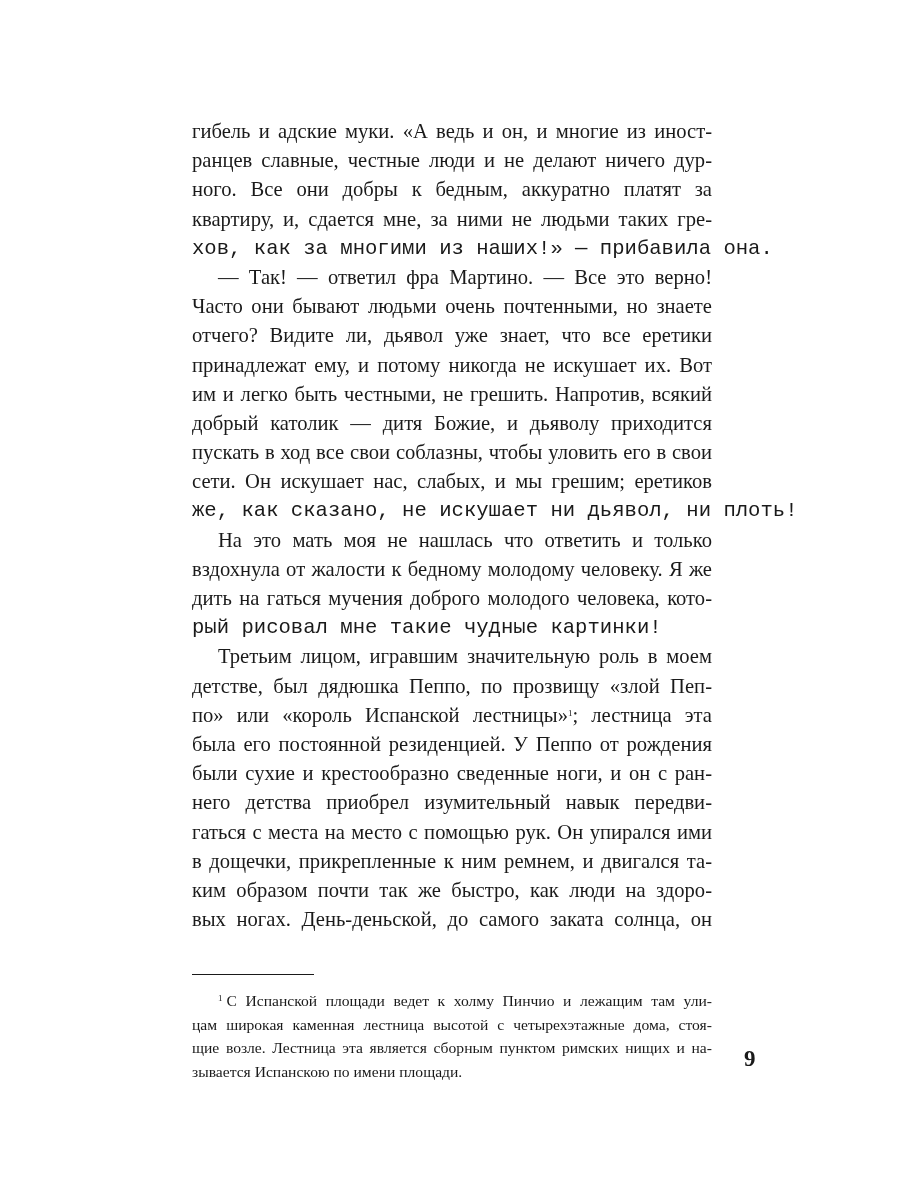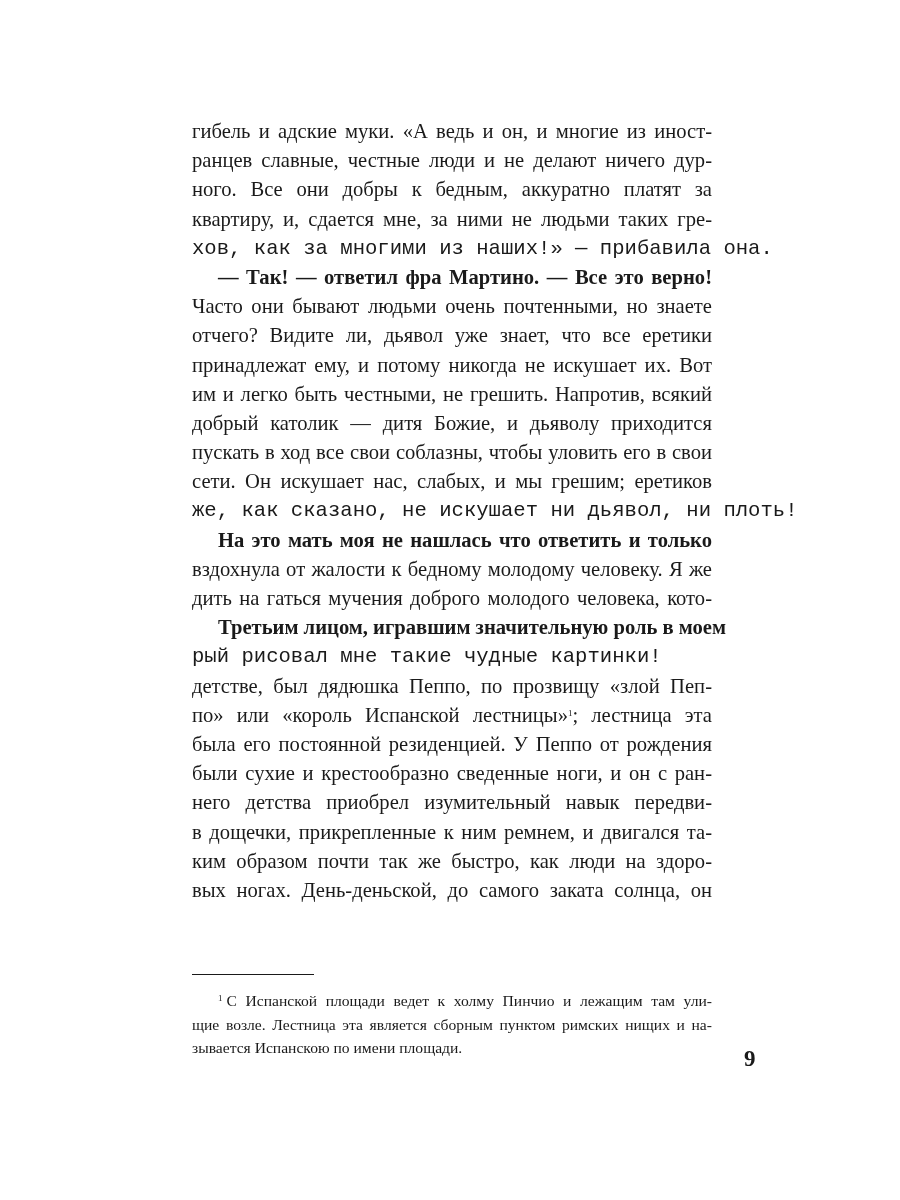--- a/index.html
+++ b/index.html
@@ -34,21 +34,20 @@
       white-space: nowrap;
       text-align: justify;
       text-align-last: justify;
     }
     .line.last {
       text-align-last: left;
       font-family: Liberation Mono, monospace;
     }
     .line.indent {
       padding-left: 26px;
-      font-weight: bold;
     }
     .footnote-rule {
       position: absolute;
       left: 192px;
       top: 974px;
       width: 122px;
       height: 0;
       border-top: 1.5px solid #1a1a1a;
     }
     .footnotes {
@@ -110,36 +109,38 @@
     <span class="line">принадлежат ему, и потому никогда не искушает их. Вот</span>
     <span class="line">им и легко быть честными, не грешить. Напротив, всякий</span>
     <span class="line">добрый католик — дитя Божие, и дьяволу приходится</span>
     <span class="line">пускать в ход все свои соблазны, чтобы уловить его в свои</span>
     <span class="line">сети. Он искушает нас, слабых, и мы грешим; еретиков</span>
     <span class="line last">же, как сказано, не искушает ни дьявол, ни плоть!</span>
 
     <span class="line indent">На это мать моя не нашлась что ответить и только</span>
     <span class="line">вздохнула от жалости к бедному молодому человеку. Я же</span>
     <span class="line">дить на гаться мучения доброго молодого человека, кото-</span>
+    <span class="line last">рый рисовал мне такие чудные картинки!</span>
+
     <span class="line indent">Третьим лицом, игравшим значительную роль в моем</span>
-
-    <span class="line last">рый рисовал мне такие чудные картинки!</span>
     <span class="line">детстве, был дядюшка Пеппо, по прозвищу «злой Пеп-</span>
     <span class="line"><span>по» или «король Испанской лестницы»</span><span class="sup">1</span><span>; лестница эта</span></span>
     <span class="line">была его постоянной резиденцией. У Пеппо от рождения</span>
     <span class="line">были сухие и крестообразно сведенные ноги, и он с ран-</span>
     <span class="line">него детства приобрел изумительный навык передви-</span>
+    <span class="line">гаться с места на место с помощью рук. Он упирался ими</span>
     <span class="line">в дощечки, прикрепленные к ним ремнем, и двигался та-</span>
     <span class="line">ким образом почти так же быстро, как люди на здоро-</span>
     <span class="line">вых ногах. День-деньской, до самого заката солнца, он</span>
   </div>
 
   <div class="footnote-rule"></div>
 
   <div class="footnotes">
     <span class="fn-line indent"><span class="fn-sup">1</span><span>С Испанской площади ведет к холму Пинчио и лежащим там ули-</span></span>
+    <span class="fn-line">цам широкая каменная лестница высотой с четырехэтажные дома, стоя-</span>
     <span class="fn-line">щие возле. Лестница эта является сборным пунктом римских нищих и на-</span>
     <span class="fn-line last">зывается Испанскою по имени площади.</span>
   </div>
 
   <div class="page-number">9</div>
 
 </div>
 
 </body></html>

